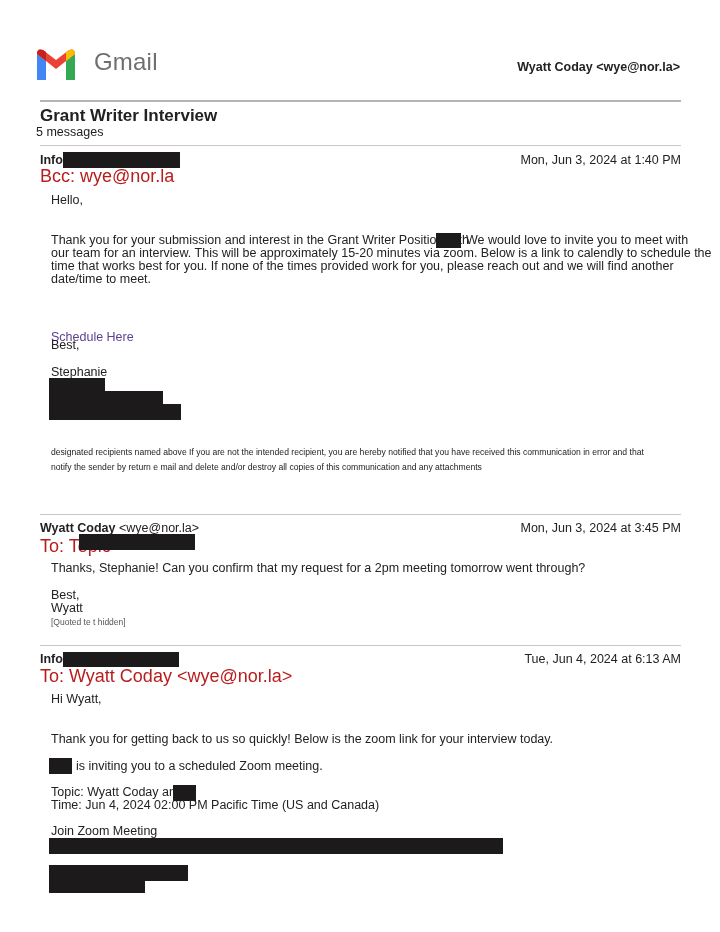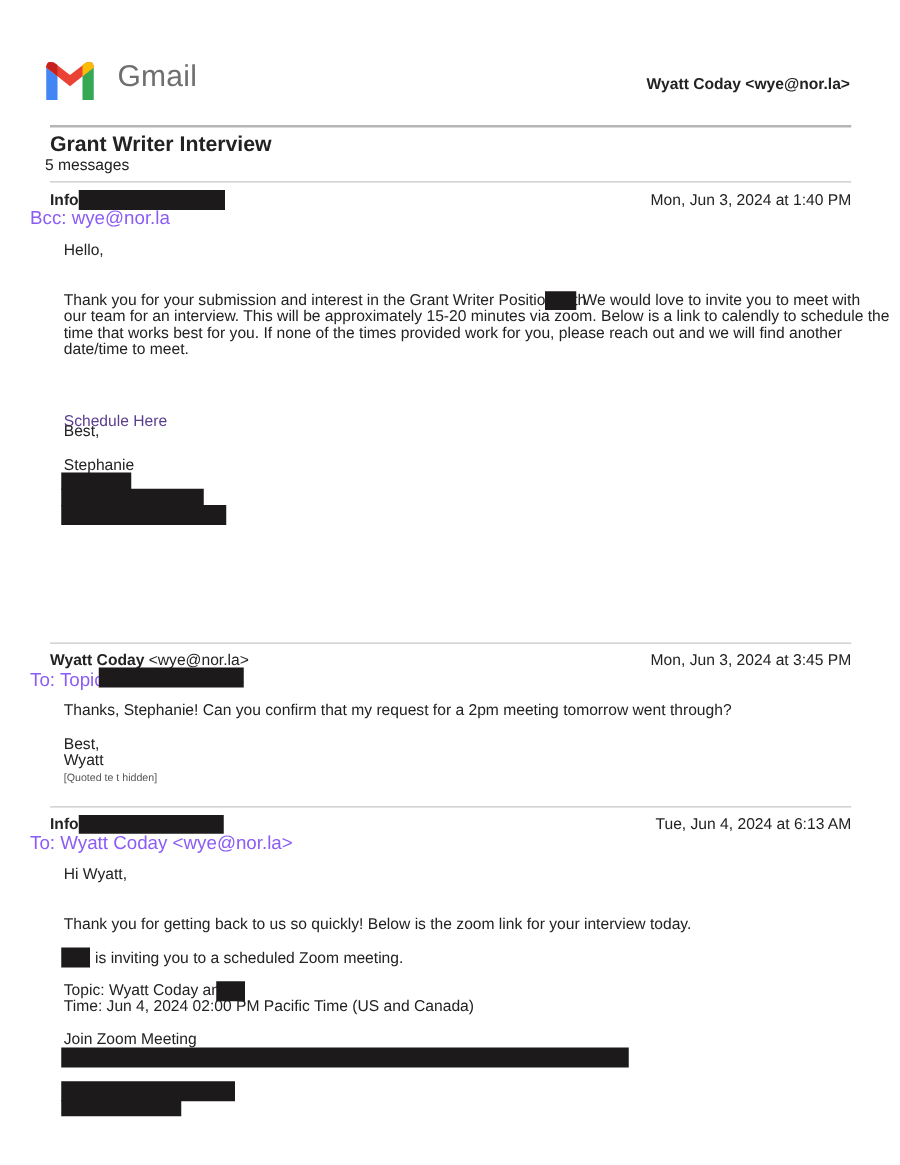--- a/index.html
+++ b/index.html
@@ -10,21 +10,21 @@
     .hr { position: absolute; left: 40px; width: 641px; height: 2px; background: #b5b5b5; }
     .hr.thin { height: 1px; background: #c8c8c8; }
     .logo { left: 34px; top: 46px; width: 44px; height: 36px; }
     .brand { left: 94px; top: 48px; font-size: 24px; color: #6f6f6f; letter-spacing: 0.2px; }
     .account { right: 40px; top: 60px; font-size: 12.5px; font-weight: bold; color: #222; }
     .subject { left: 40px; top: 106px; font-size: 17px; font-weight: bold; color: #222; }
     .count { left: 36px; top: 125px; font-size: 12.5px; color: #222; }
     .sender { font-size: 12.5px; color: #222; }
     .sender b { font-weight: bold; }
     .date { right: 39px; font-size: 12.5px; color: #222; }
-    .meta { left: 24px; font-size: 15px; color: #8b5cf6; }
+    .meta { left: 40px; font-size: 18px; color: #b91c1c; }
     .body-text { left: 51px; font-size: 12.5px; line-height: 13px; color: #222; }
     .link { color: #5b3f8f; }
     .notice { left: 51px; width: 625px; font-size: 8.6px; line-height: 14.5px; color: #222; }
     .quoted { left: 51px; font-size: 8.5px; color: #555; }
   </style>
 </head>
 <body>
 
 <div class="abs logo">
   <svg width="44" height="36" viewBox="0 0 44 36">
@@ -65,20 +65,22 @@
 
 <div class="abs body-text link" style="top:299px;margin-top:32px;">Schedule Here</div>
 
 <div class="abs body-text" style="top:339px;">Best,</div>
 <div class="abs body-text" style="top:366px;">Stephanie</div>
 <div class="redact" style="left:49px; top:378px; width:56px; height:14px;"></div>
 <div class="redact" style="left:49px; top:391px; width:114px; height:14px;"></div>
 <div class="redact" style="left:49px; top:404px; width:132px; height:16px;"></div>
 
 <div class="abs notice" style="top:445px;">
+  <div>designated recipients named above  If you are not the intended recipient, you are hereby notified that you have received this communication in error and that</div>
+  <div>notify the sender by return e mail and delete and/or destroy all copies of this communication and any attachments</div>
 </div>
 
 <div class="hr thin" style="top:514px;"></div>
 
 <div class="abs sender" style="left:40px; top:521px;">
   <b>Wyatt Coday</b>
   <span>&lt;wye@nor.la&gt;</span>
 </div>
 <div class="abs date" style="top:521px;">Mon, Jun 3, 2024 at 3:45 PM</div>
 <div class="abs meta" style="top:536px;">To: Topic</div>

